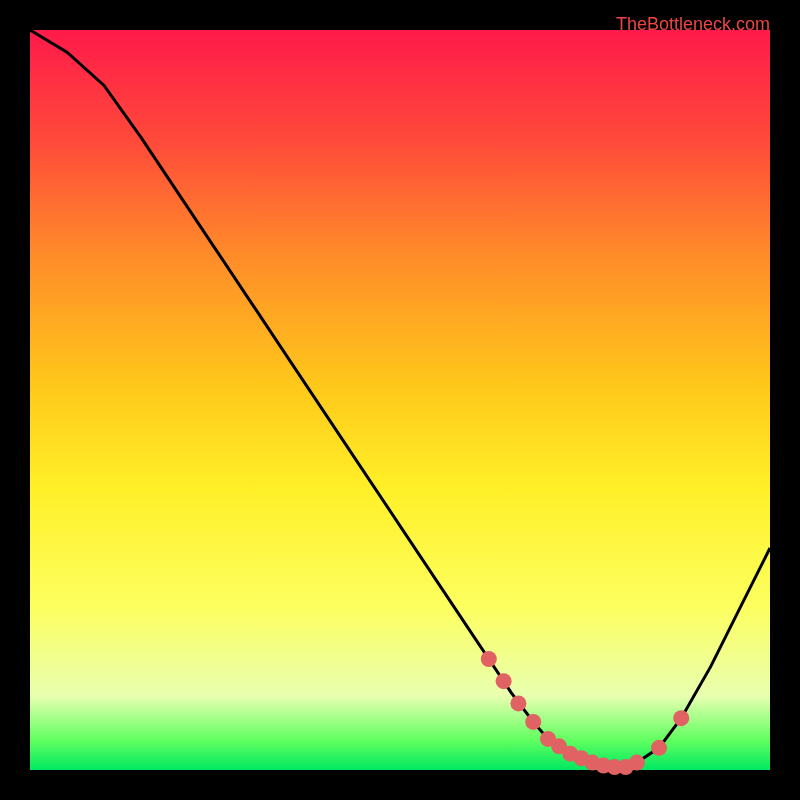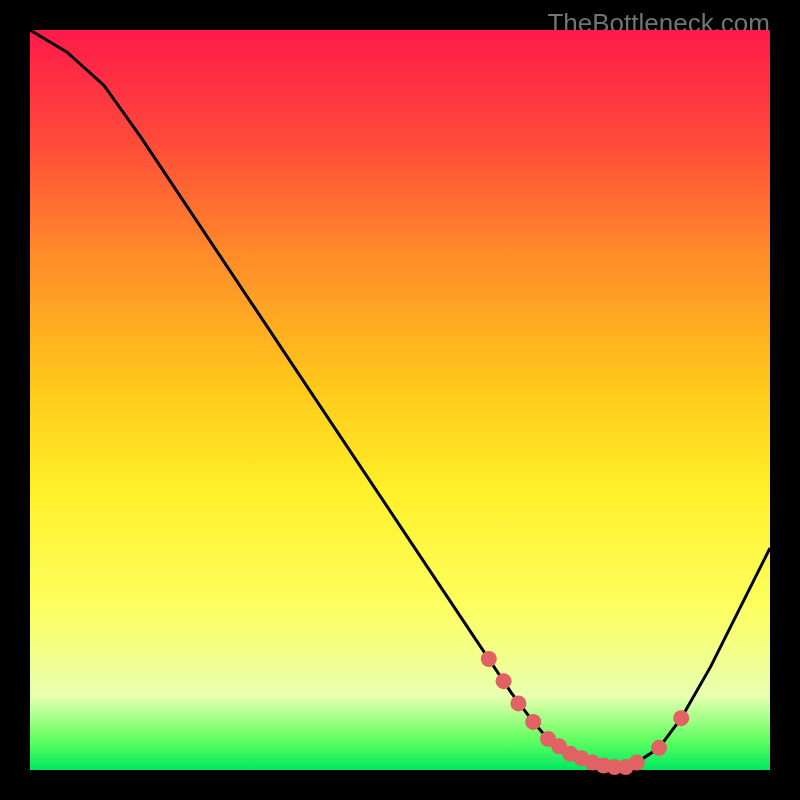--- a/index.html
+++ b/index.html
@@ -26,24 +26,24 @@
   .gradient-bg {
     position: absolute;
     left: 0;
     top: 0;
     width: 100%;
     height: 100%;
     overflow: hidden;
   }
   .watermark {
     position: absolute;
-    top: 8px;
+    top: 14px;
     right: 30px;
-    color: #737373;
-    font-size: 26px;
+    color: #ef4444;
+    font-size: 18px;
     font-weight: 500;
   }
   svg.curve {
     position: absolute;
     left: 0;
     top: 0;
     width: 100%;
     height: 100%;
     overflow: visible;
   }

